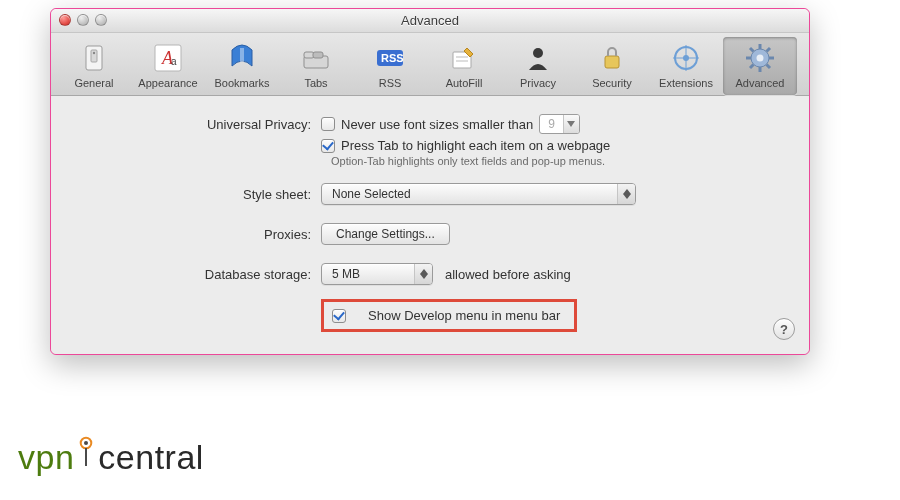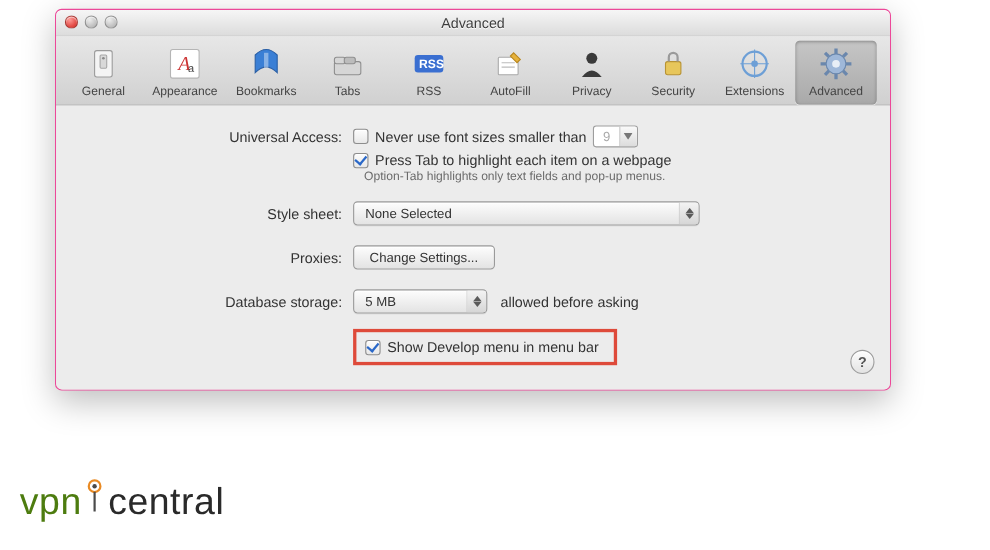--- a/index.html
+++ b/index.html
@@ -163,21 +163,21 @@
     background: linear-gradient(#fdfdfd,#e3e3e3);
     box-shadow: inset 0 1px 0 #fff;
     font-size: 12px;
   }
 
   .highlight {
     border: 3px solid #de4a3a;
     padding: 6px 14px 6px 8px;
     display: inline-flex;
     align-items: center;
-    gap: 6px;
+    gap: 22px;
   }
 
   .help {
     position: absolute;
     right: 14px;
     bottom: 14px;
     width: 22px; height: 22px;
     border-radius: 50%;
     border: 1px solid #9c9c9c;
     background: linear-gradient(#fdfdfd,#e3e3e3);
@@ -325,21 +325,21 @@
             </g>
           </svg>
       </div>
       <span>Advanced</span>
     </div>
   </div>
 
   <div class="content">
 
     <div class="row tight">
-      <div class="lab">Universal Access:</div>
+      <div class="lab">Universal Privacy:</div>
       <div class="ctl">
         <span class="mac-check"></span>
         <span>Never use font sizes smaller than</span>
         <span class="spin">
           <span class="val">9</span>
           <span class="arrow">
               <svg viewBox="0 0 8 6">
                 <path d="M0 0 h8 l-4 6 z"></path>
               </svg>
             </span>
@@ -378,21 +378,21 @@
       <div class="ctl">
         <span class="push">
           <span>Change Settings...</span>
         </span>
       </div>
     </div>
 
     <div class="row" style="margin-bottom:14px">
       <div class="lab">Database storage:</div>
       <div class="ctl">
-        <span class="popup" style="width:122px">
+        <span class="popup" style="width:112px">
           <span class="txt" style="flex:1">5 MB</span>
           <span class="arrows">
             <svg viewBox="0 0 8 5">
                 <path d="M4 0 l4 5 h-8 z"></path>
               </svg>
             <svg viewBox="0 0 8 5">
                 <path d="M0 0 h8 l-4 5 z"></path>
               </svg>
           </span>
         </span>

